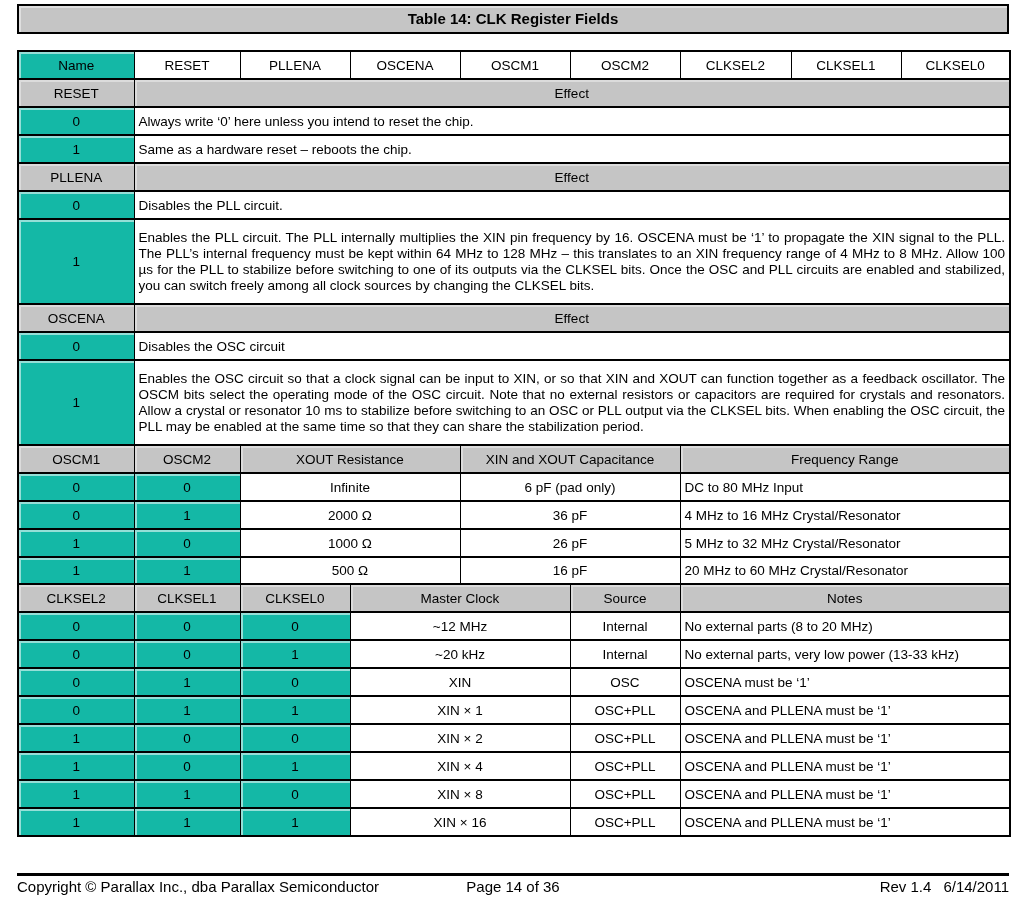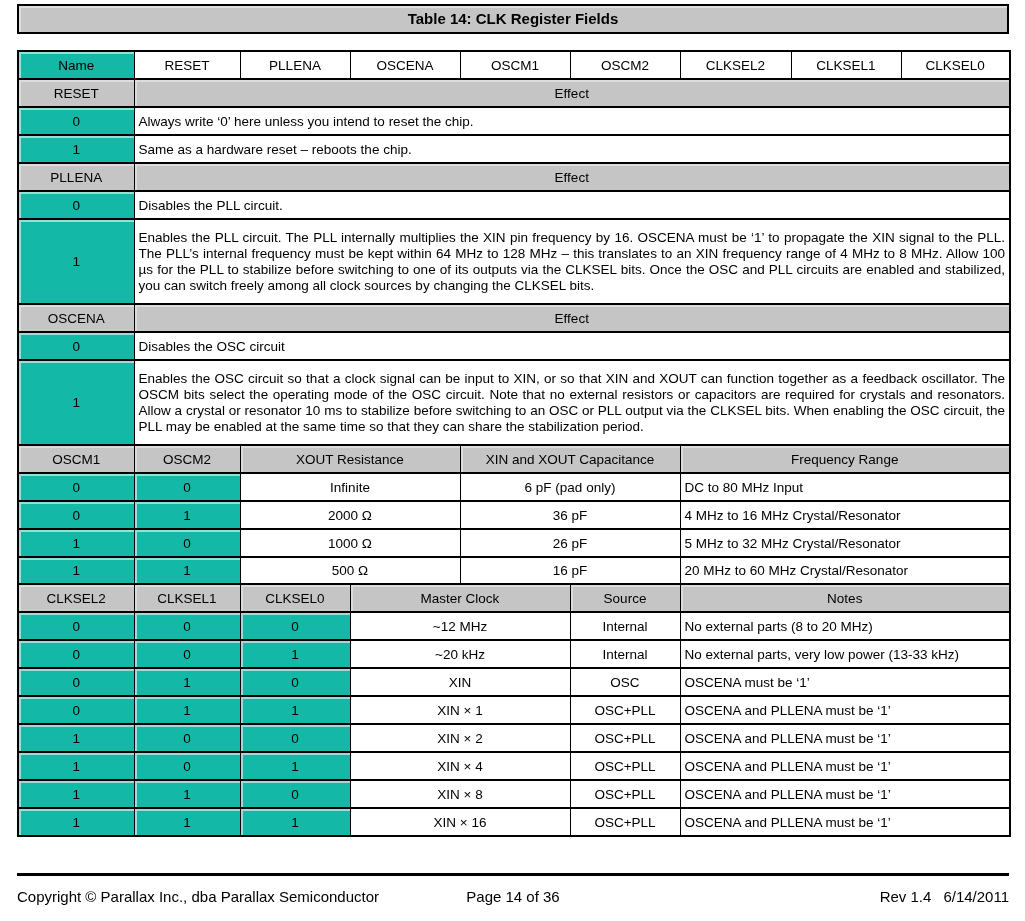--- a/index.html
+++ b/index.html
@@ -52,21 +52,21 @@
   }
   .ctr { background: #fff; text-align: center; }
   .txt { background: #fff; text-align: left; padding-left: 7px; padding-right: 7px; }
   .just { text-align: justify; line-height: 16px; }
   .bit { font-size: 15px; }
 
   .footer { margin-top: 36px; width: 992px; }
   .footer-rule { height: 3px; background: #000; width: 992px; }
   .footer-row {
     display: flex; align-items: baseline;
-    padding-top: 12px; font-size: 15px;
+    padding-top: 2px; font-size: 15px;
   }
   .footer-left  { flex: 1 1 0; text-align: left; white-space: nowrap; }
   .footer-center{ flex: 0 0 auto; text-align: center; white-space: nowrap; }
   .footer-right { flex: 1 1 0; text-align: right; white-space: nowrap; }
   .footer-right .sp { display: inline-block; width: 12px; }
 </style>
 </head>
 <body>
 
 <div class="page">

